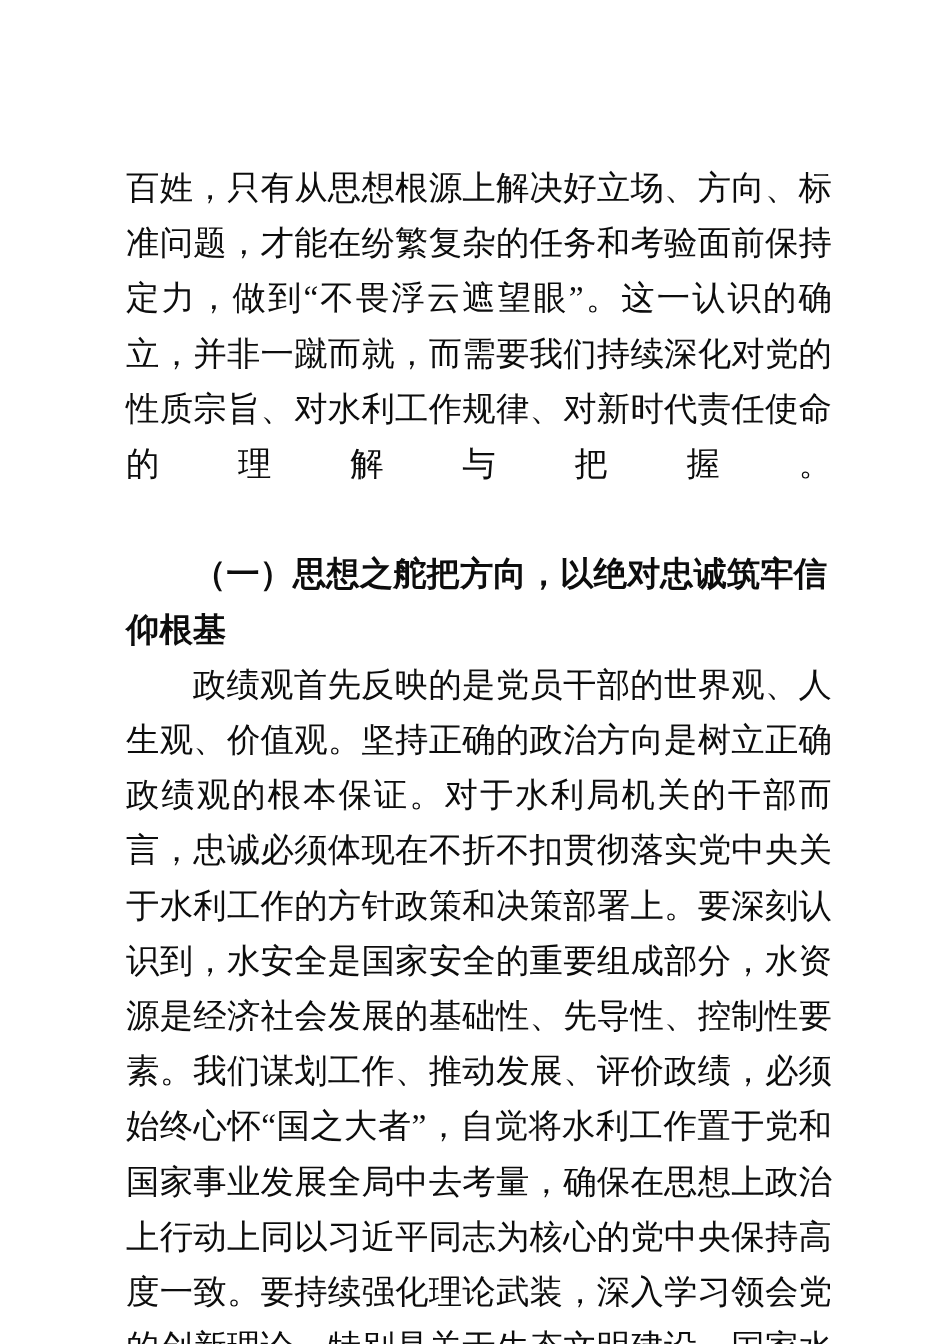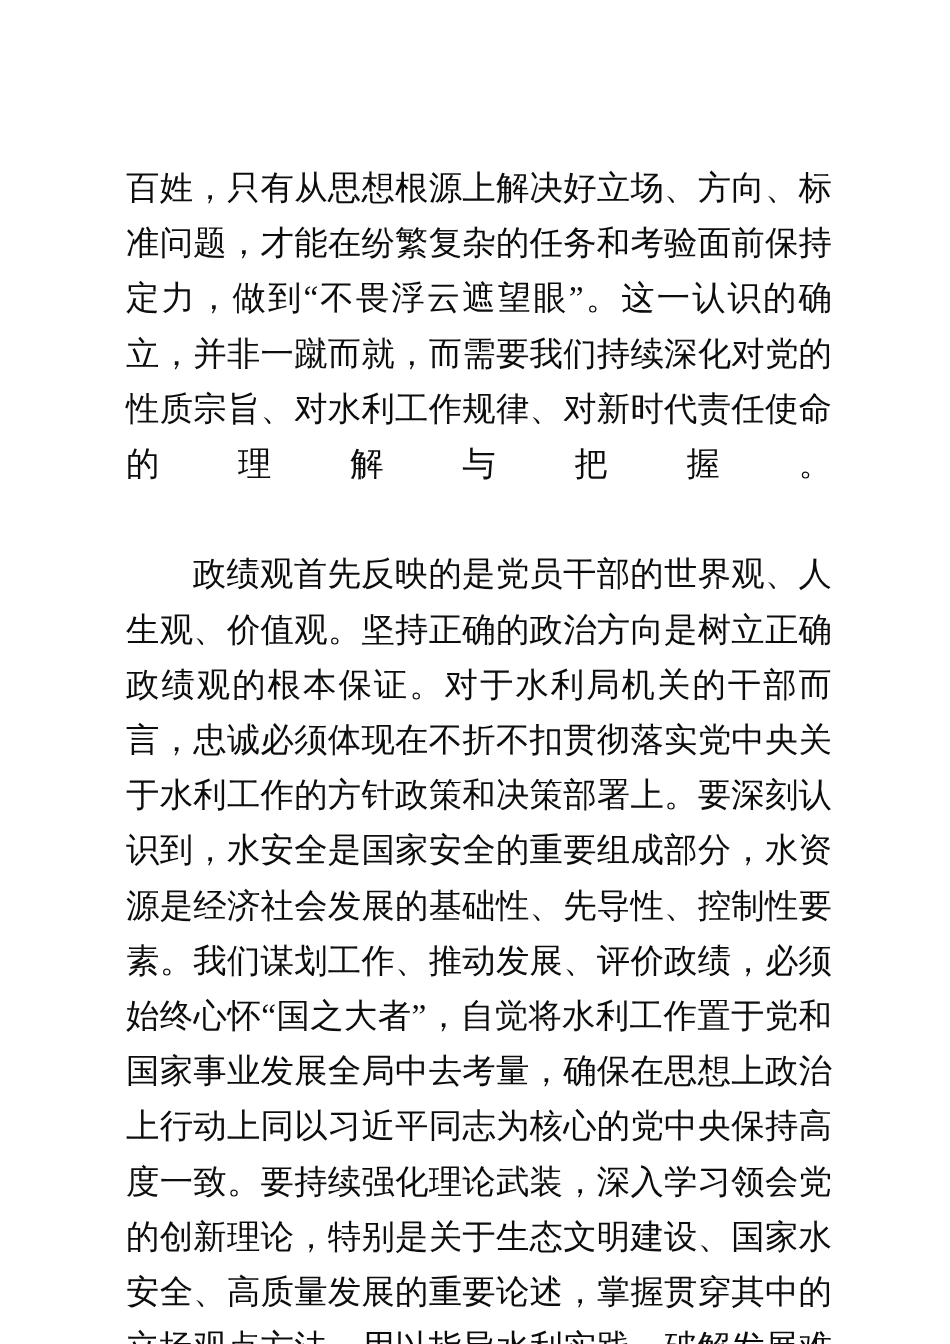--- a/index.html
+++ b/index.html
@@ -56,17 +56,18 @@
   }
 </style>
 </head>
 <body>
 
 <div class="page">
   <div class="doc-body">
 
     <p class="para continued">百姓，只有从思想根源上解决好立场、方向、标准问题，才能在纷繁复杂的任务和考验面前保持定力，做到“不畏浮云遮望眼”。这一认识的确立，并非一蹴而就，而需要我们持续深化对党的性质宗旨、对水利工作规律、对新时代责任使命的理解与把握。</p>
 
+    <p class="para heading nostretch">（一）思想之舵把方向，以绝对忠诚筑牢信仰根基</p>
 
     <p class="para nostretch">政绩观首先反映的是党员干部的世界观、人生观、价值观。坚持正确的政治方向是树立正确政绩观的根本保证。对于水利局机关的干部而言，忠诚必须体现在不折不扣贯彻落实党中央关于水利工作的方针政策和决策部署上。要深刻认识到，水安全是国家安全的重要组成部分，水资源是经济社会发展的基础性、先导性、控制性要素。我们谋划工作、推动发展、评价政绩，必须始终心怀“国之大者”，自觉将水利工作置于党和国家事业发展全局中去考量，确保在思想上政治上行动上同以习近平同志为核心的党中央保持高度一致。要持续强化理论武装，深入学习领会党的创新理论，特别是关于生态文明建设、国家水安全、高质量发展的重要论述，掌握贯穿其中的立场观点方法，用以指导水利实践、破解发展难题。要将党性锻炼作为终身课题，不断提高政治判断力、政治领悟力、政治执行力，在大是大非面前旗帜鲜明，在风浪考验面前无所畏惧，在各种诱惑面前立场坚定。习近平总书记强调：“只有党性坚强、摒弃私心杂念，才能保证政绩观不出偏差。”我们必须时</p>
 
   </div>
 </div>
 
 </body></html>

